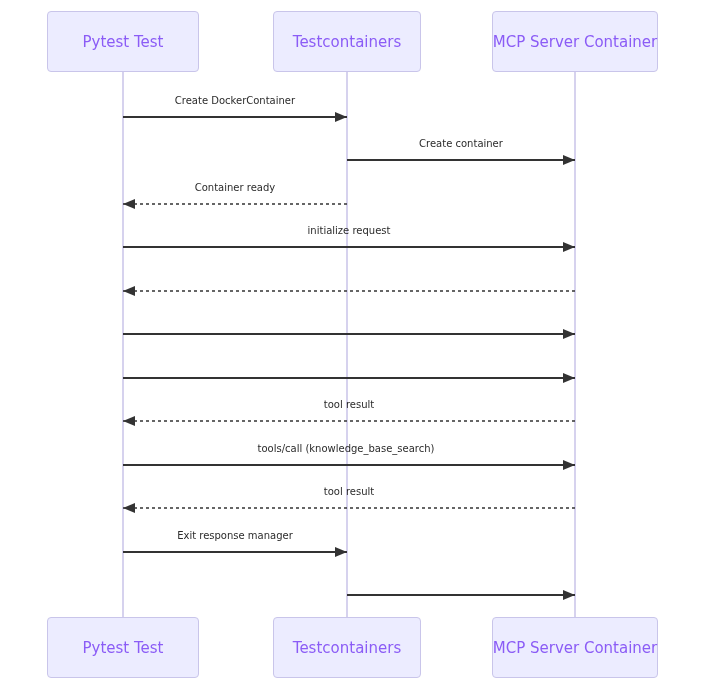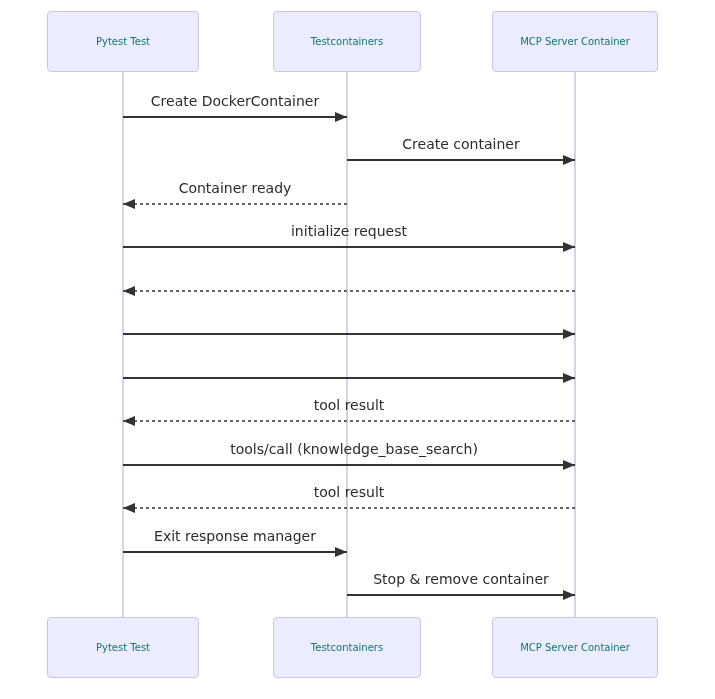--- a/index.html
+++ b/index.html
@@ -23,31 +23,31 @@
     height: 61px;
     background: #ececff;
     border: 1px solid #c9c5ea;
     border-radius: 4px;
     box-sizing: border-box;
     display: flex;
     align-items: center;
     justify-content: center;
   }
   .actor span {
-    font-size: 10px;
-    color: #0f766e;
+    font-size: 15px;
+    color: #8b5cf6;
     white-space: nowrap;
   }
   .msg {
     position: absolute;
     width: 320px;
     height: 22px;
     line-height: 22px;
     text-align: center;
-    font-size: 14px;
+    font-size: 10px;
     color: #2b2b2b;
     white-space: nowrap;
   }
   .arrows {
     position: absolute;
     left: 0;
     top: 0;
     pointer-events: none;
   }
   .arrows line { stroke: #333333; stroke-width: 1.8; }
@@ -100,18 +100,17 @@
   </div>
   <div class="actor" style="left:492px;top:617px;width:166px">
     <span>MCP Server Container</span>
   </div>
 
   <div class="msg" style="left:75px;top:90px">Create DockerContainer</div>
   <div class="msg" style="left:301px;top:133px">Create container</div>
   <div class="msg" style="left:75px;top:177px">Container ready</div>
   <div class="msg" style="left:189px;top:220px">initialize request</div>
   <div class="msg" style="left:189px;top:394px">tool result</div>
-  <div class="msg" style="left:194px;top:438px">tools/call (knowledge_base_search)</div>
+  <div class="msg" style="left:186px;top:438px">tools/call (knowledge_base_search)</div>
   <div class="msg" style="left:189px;top:481px">tool result</div>
   <div class="msg" style="left:75px;top:525px">Exit response manager</div>
-  <div class="msg" style="left:301px;top:568px">Stop &amp; remove container</div>
 
 </div>
 
 </body></html>

